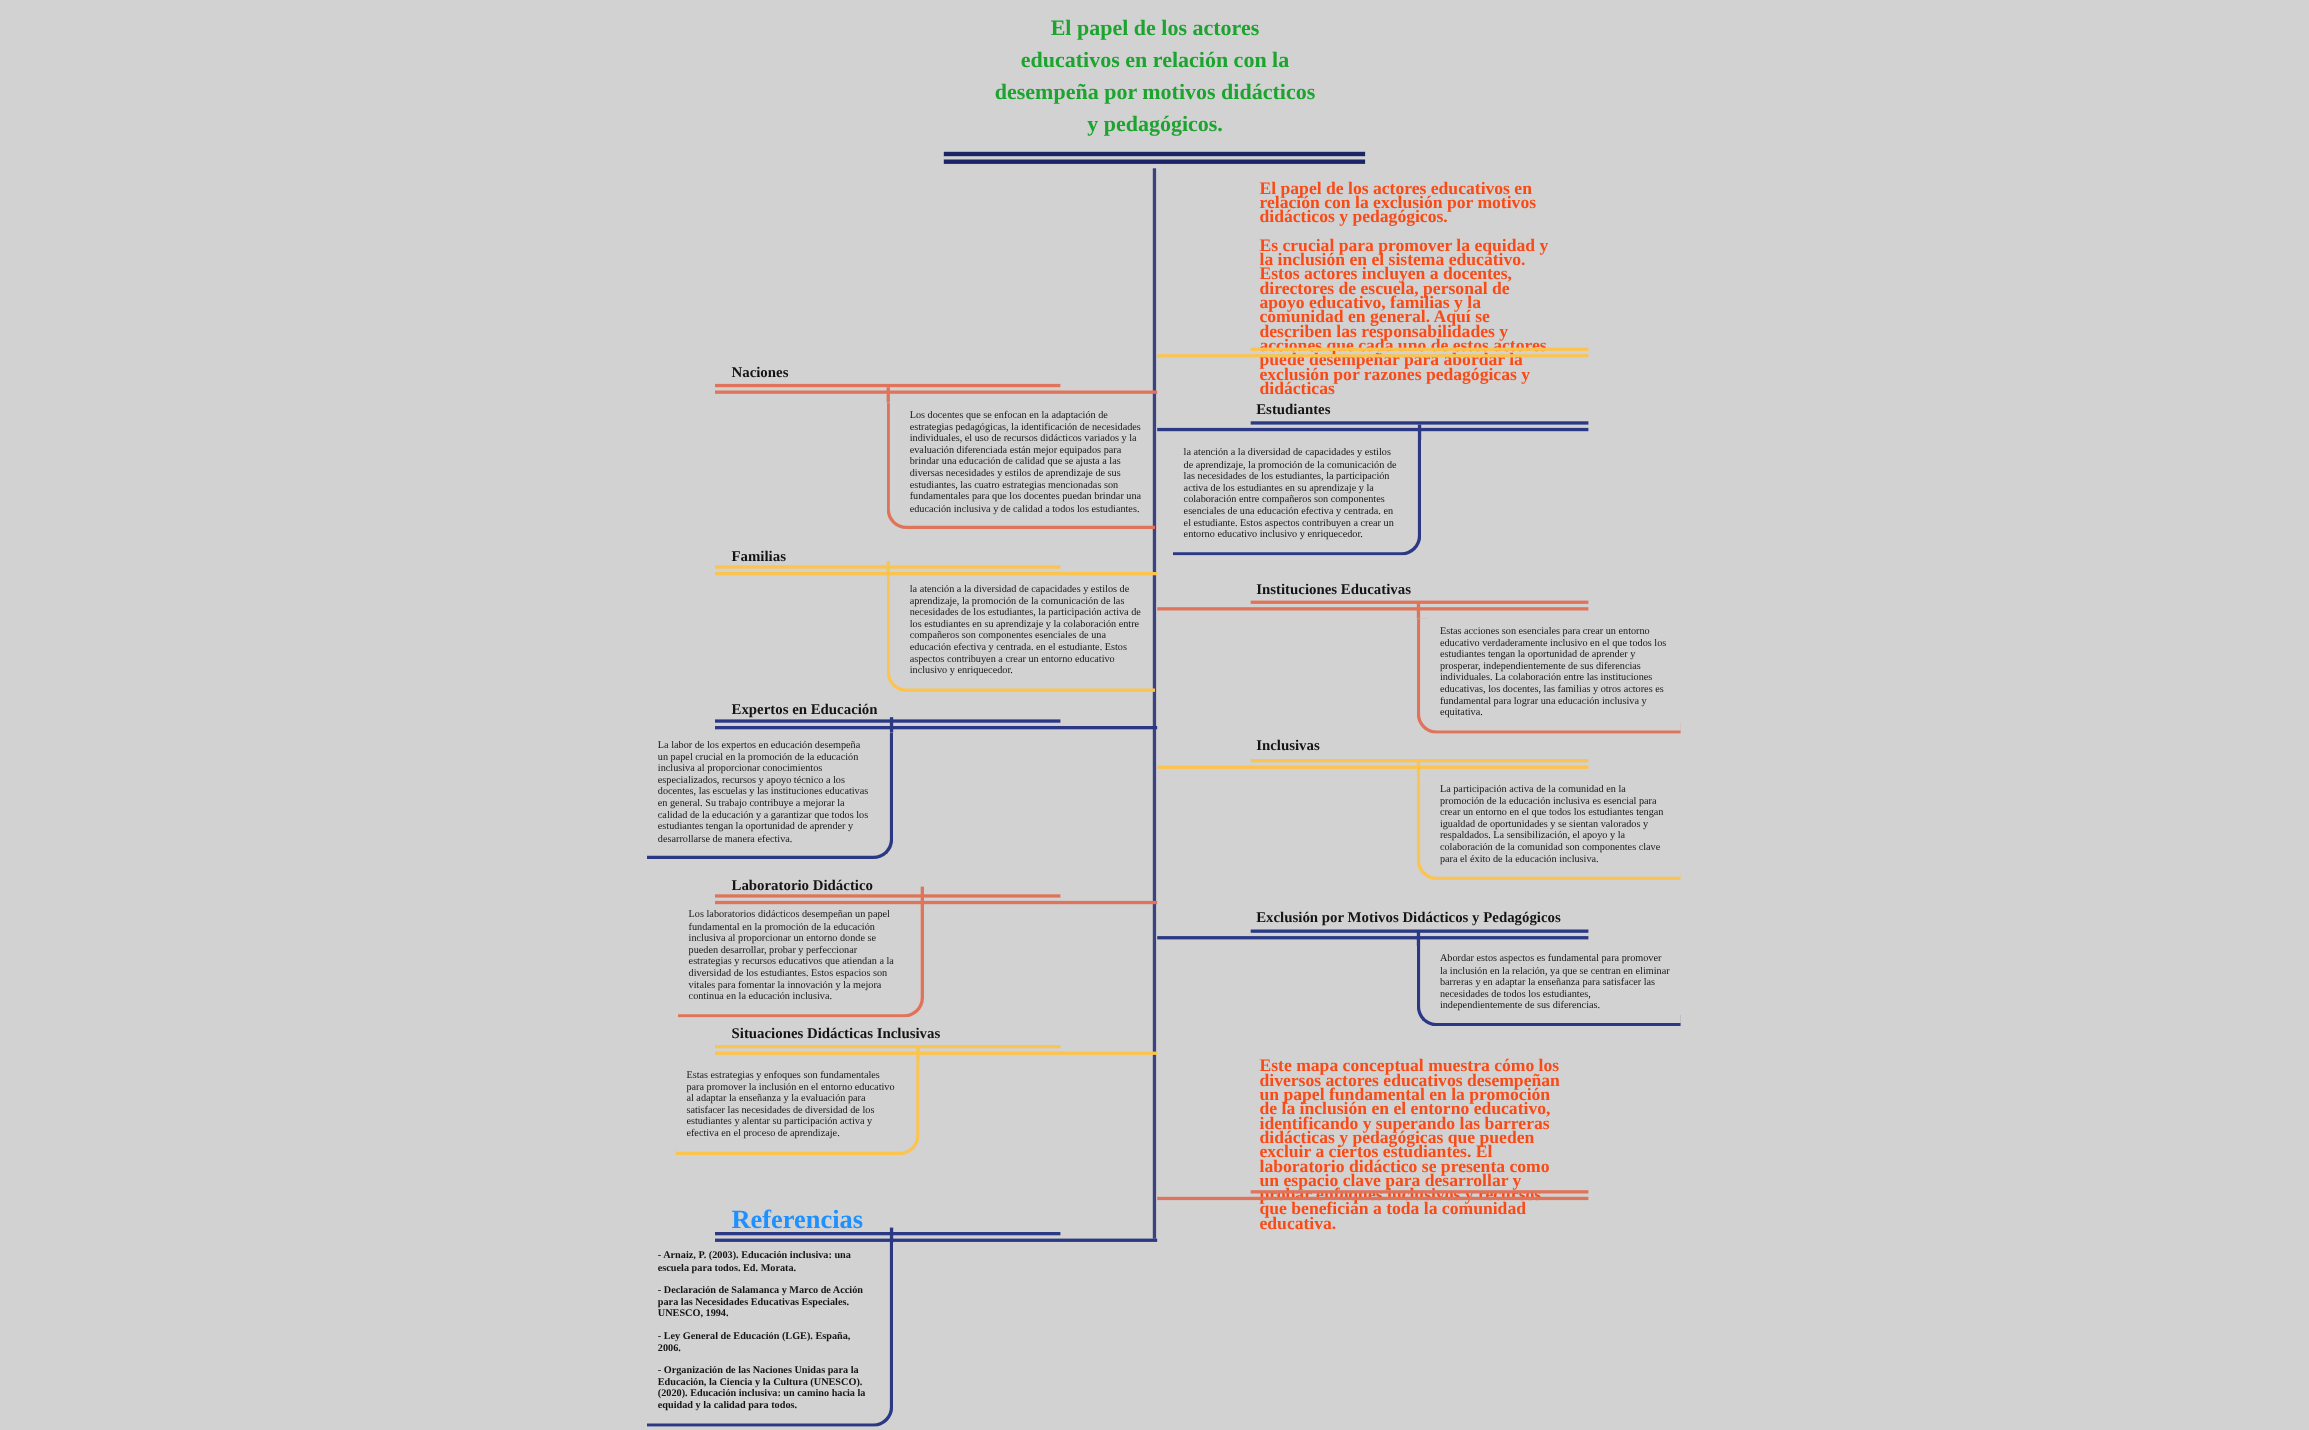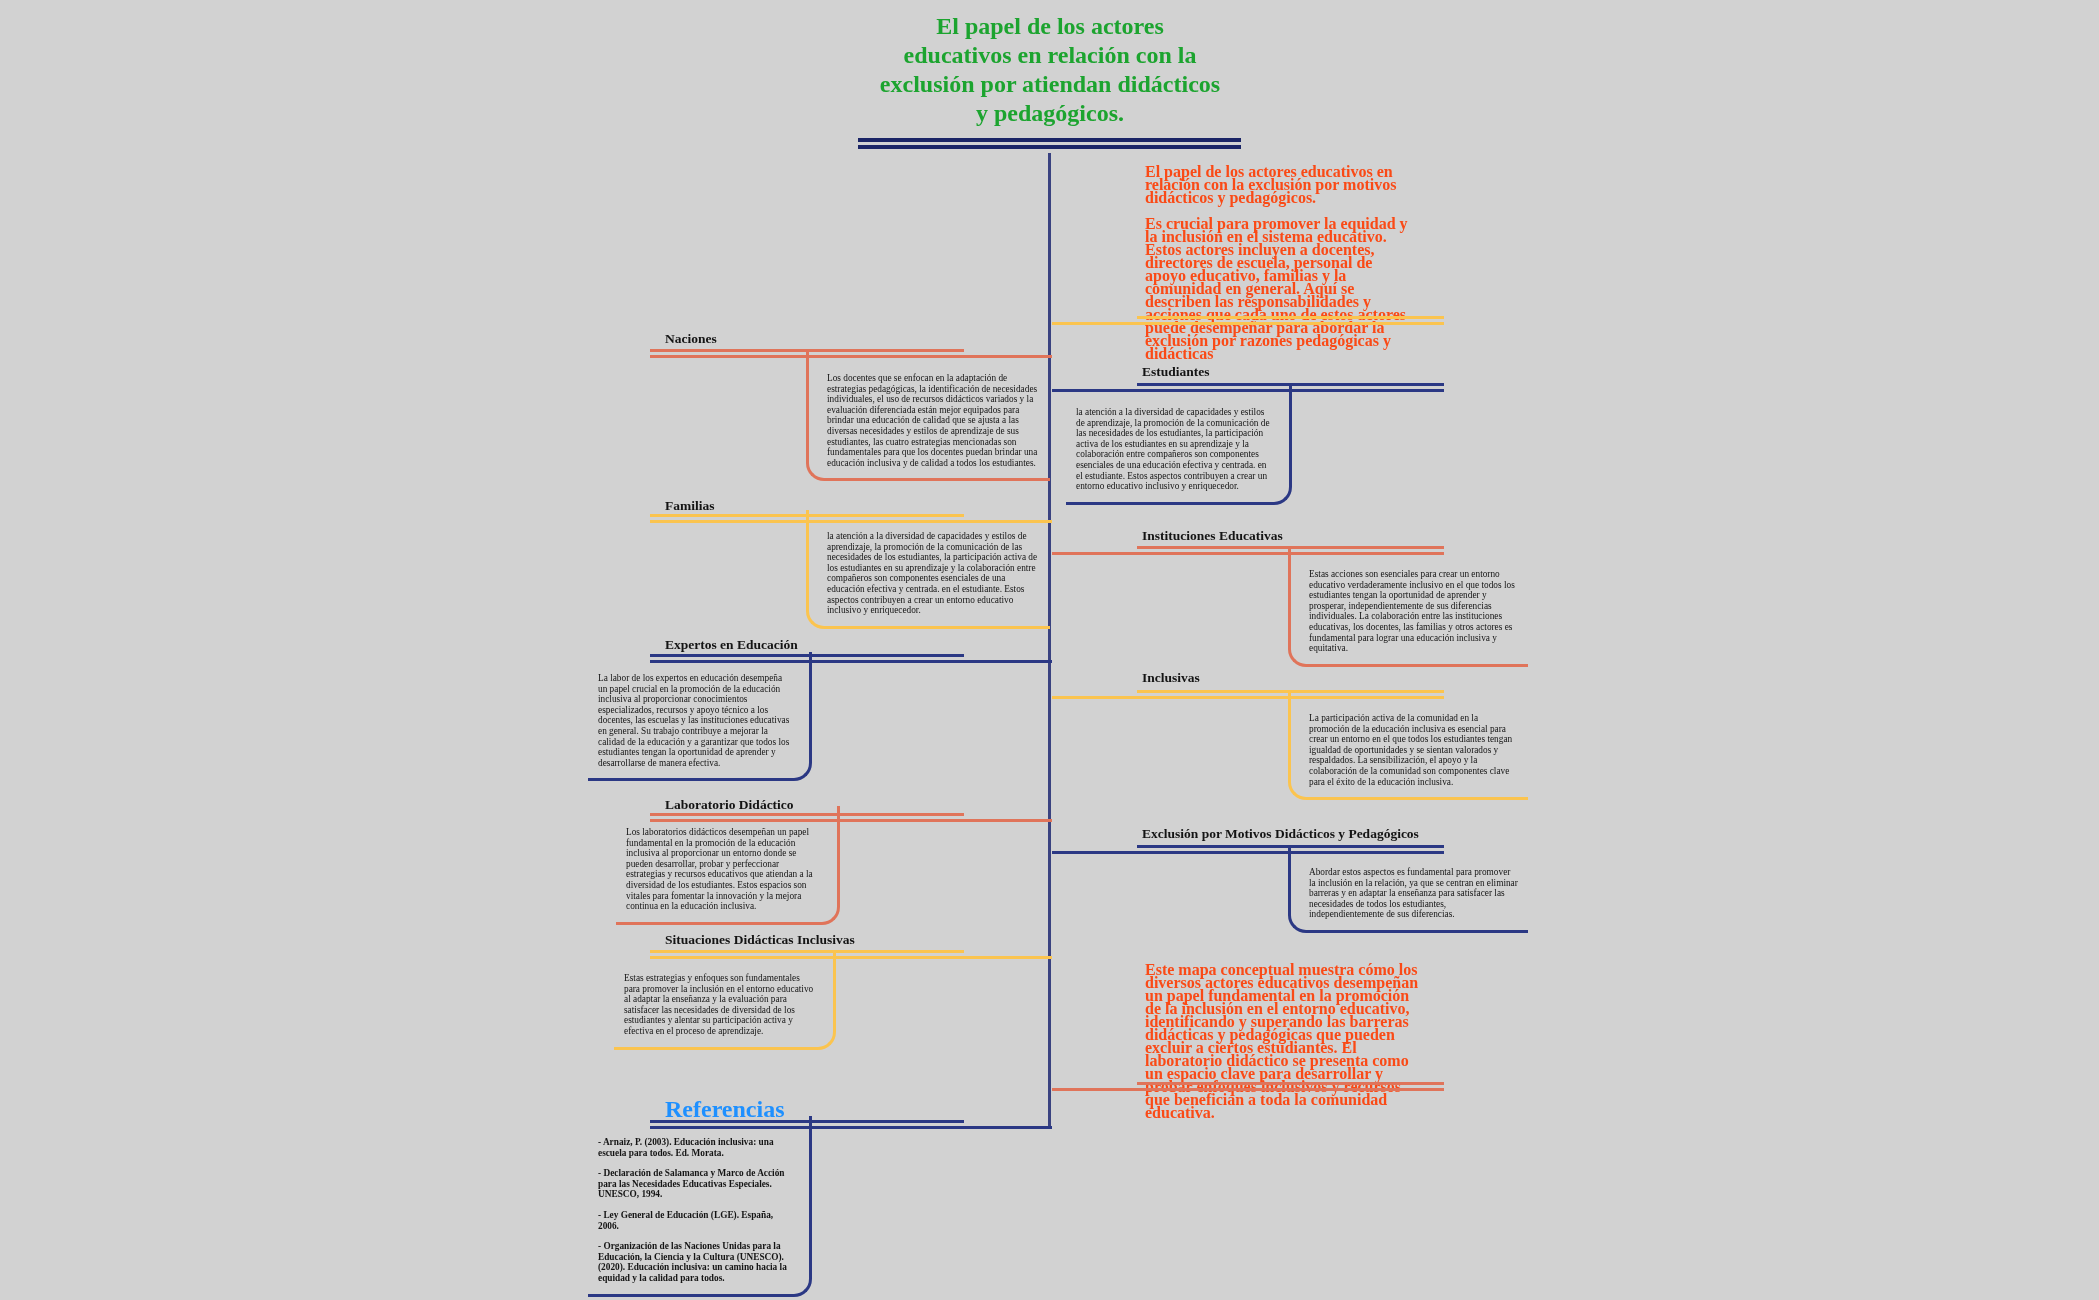--- a/index.html
+++ b/index.html
@@ -11,21 +11,21 @@
     font-family:"Liberation Serif","DejaVu Serif",serif;
   }
   
   .coral{--c:#E0745A;}
   .yellow{--c:#FBC44F;}
   .navy{--c:#2B3884;}
 
   
   .title{
     position:absolute;left:850px;top:12px;width:400px;
-    text-align:center;font-weight:bold;font-size:24px;line-height:29px;
+    text-align:center;font-weight:bold;font-size:20px;line-height:29px;
     color:#1CA42F;
   }
   
   .dline{position:absolute;}
   .dline .u{display:block;height:3px;background:var(--c);}
   .dline .u1{margin-bottom:3px;}
   .dline.inset-r .u1{margin-right:88px;}
   .dline.inset-l .u1{margin-left:85px;}
   .tline{position:absolute;left:858px;top:138px;width:383px;}
   .tline .u{display:block;height:4px;background:#1B2566;}
@@ -63,21 +63,21 @@
   .refs p:last-child{margin-bottom:0;}
 </style>
 </head>
 <body>
 
 <div class="canvas">
 
   <div class="title">
     <div>El papel de los actores</div>
     <div>educativos en relación con la</div>
-    <div>exclusión por atiendan didácticos</div>
+    <div>desempeña por motivos didácticos</div>
     <div>y pedagógicos.</div>
   </div>
   <div class="tline">
       <i class="u u1"></i>
       <i class="u u2"></i>
     </div>
 
   <div class="spine"></div>
 
   <div class="orange" style="left:1145px;top:165px;width:268px;">

